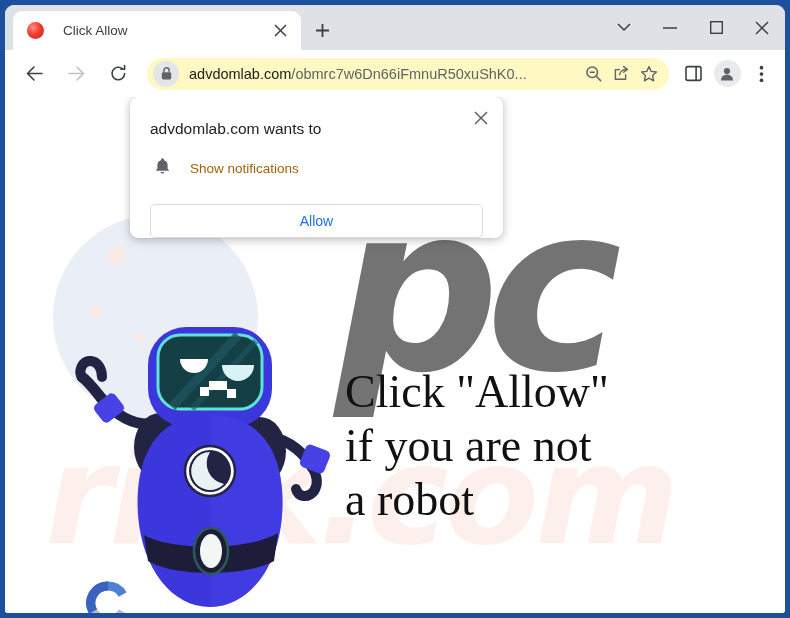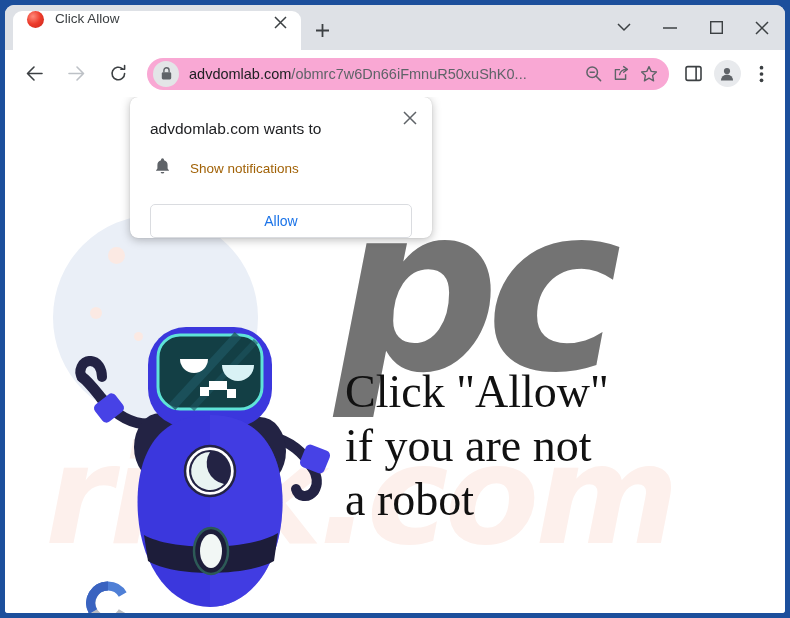--- a/index.html
+++ b/index.html
@@ -27,22 +27,23 @@
     position: relative;
     flex: none;
   }
   #tab {
     position: absolute;
     left: 8px; top: 6px;
     width: 288px; height: 39px;
     background: #ffffff;
     border-radius: 9px 9px 0 0;
     display: flex;
-    align-items: flex-start;
+    align-items: center;
     padding: 0 10px 0 14px;
+    gap: 8px;
   }
   #favicon {
     width: 17px; height: 17px;
     border-radius: 50%;
     background: radial-gradient(circle at 35% 32%, #ff8a7a 0%, #ec3b2b 48%, #c9251a 100%);
     flex: none;
   }
   #tab-title {
     flex: 1;
     margin-left: 11px;
@@ -88,21 +89,21 @@
   }
   .navbtn {
     width: 30px; height: 30px;
     display: flex; align-items: center; justify-content: center;
     margin-right: 12px;
     flex: none;
   }
   #omnibox {
     flex: 1;
     height: 32px;
-    background: #f9a8d4;
+    background: #fef9c3;
     border-radius: 16px;
     display: flex;
     align-items: center;
     padding: 0 6px 0 6px;
     margin: 0 6px 0 2px;
     min-width: 0;
   }
   #lockwrap {
     width: 26px; height: 26px;
     border-radius: 50%;
@@ -201,21 +202,21 @@
     text-align: center;
   }
 
   
   #robot { position: absolute; left: 55px; top: 222px; }
 
   
   #perm {
     position: absolute;
     left: 125px; top: 0px;
-    width: 302px;
+    width: 373px;
     background: #ffffff;
     border-radius: 8px;
     box-shadow: 0 2px 10px rgba(0,0,0,0.26), 0 0 1px rgba(0,0,0,0.2);
     padding: 18px 20px 0 20px;
   }
   #perm-close {
     position: absolute;
     right: 10px; top: 9px;
     width: 24px; height: 24px;
     display: flex; align-items: center; justify-content: center;

